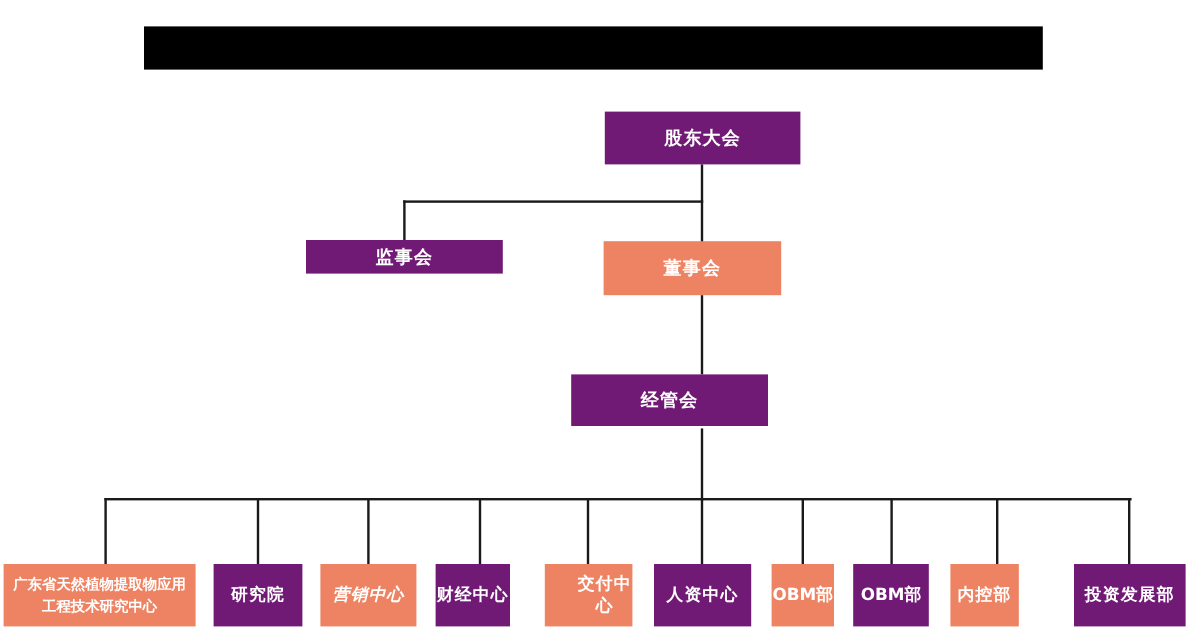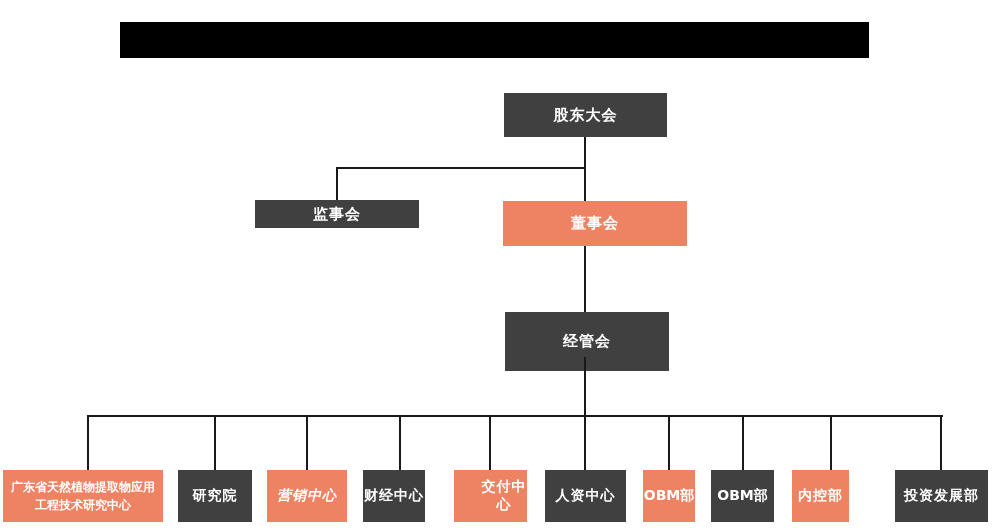--- a/index.html
+++ b/index.html
@@ -22,29 +22,29 @@
     display: flex;
     align-items: center;
     justify-content: center;
     color: #ffffff;
     font-weight: bold;
     text-align: center;
     box-sizing: border-box;
     font-size: 15px;
     letter-spacing: 1px;
   }
-  .dark  { background: #404040; }
+  .dark  { background: #701a75; }
   .light { background: #ee8363; }
   .line  { position: absolute; background: #1a1a1a; }
 
   
   .b-shareholders { left: 504px; top: 93px;  width: 163px; height: 44px; }
   .b-supervisory  { left: 255px; top: 200px; width: 164px; height: 28px; }
-  .b-board        { left: 503px; top: 201px; width: 184px; height: 45px; }
-  .b-management   { left: 505px; top: 312px; width: 164px; height: 59px; }
+  .b-board        { left: 503px; top: 201px; width: 148px; height: 45px; }
+  .b-management   { left: 476px; top: 312px; width: 164px; height: 43px; }
 
   
   .dept { top: 470px; height: 52px; font-size: 14px; }
   .d0 { left: 3px;   width: 160px; font-size: 12px; line-height: 1.5; letter-spacing: 0; padding: 2px 5px; }
   .d1 { left: 178px; width: 74px; text-align: right; }
   .d2 { left: 267px; width: 80px; font-style: italic; }
   .d3 { left: 363px; width: 62px; }
   .d4 { left: 454px; width: 73px; padding-left: 27px; }
   .d5 { left: 545px; width: 81px; }
   .d6 { left: 643px; width: 52px; letter-spacing: 0; }

